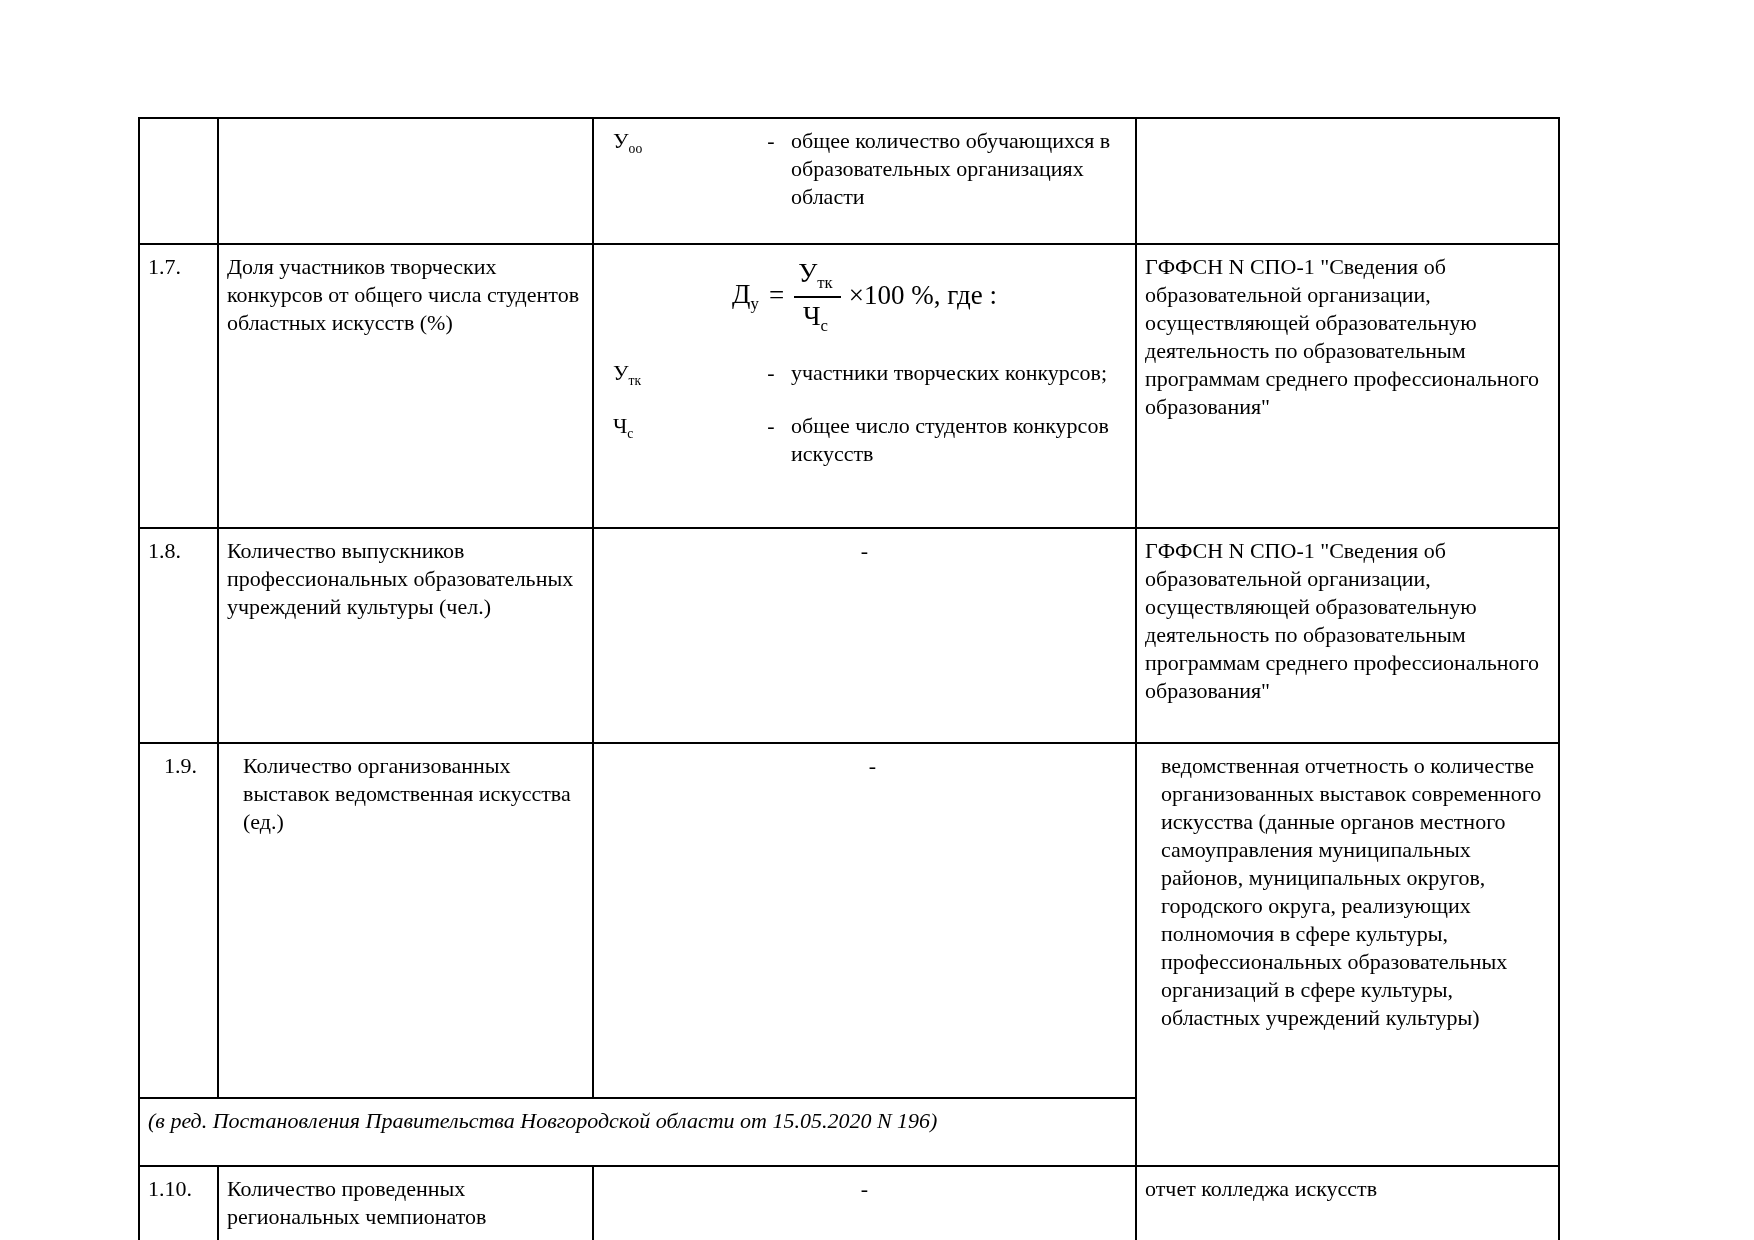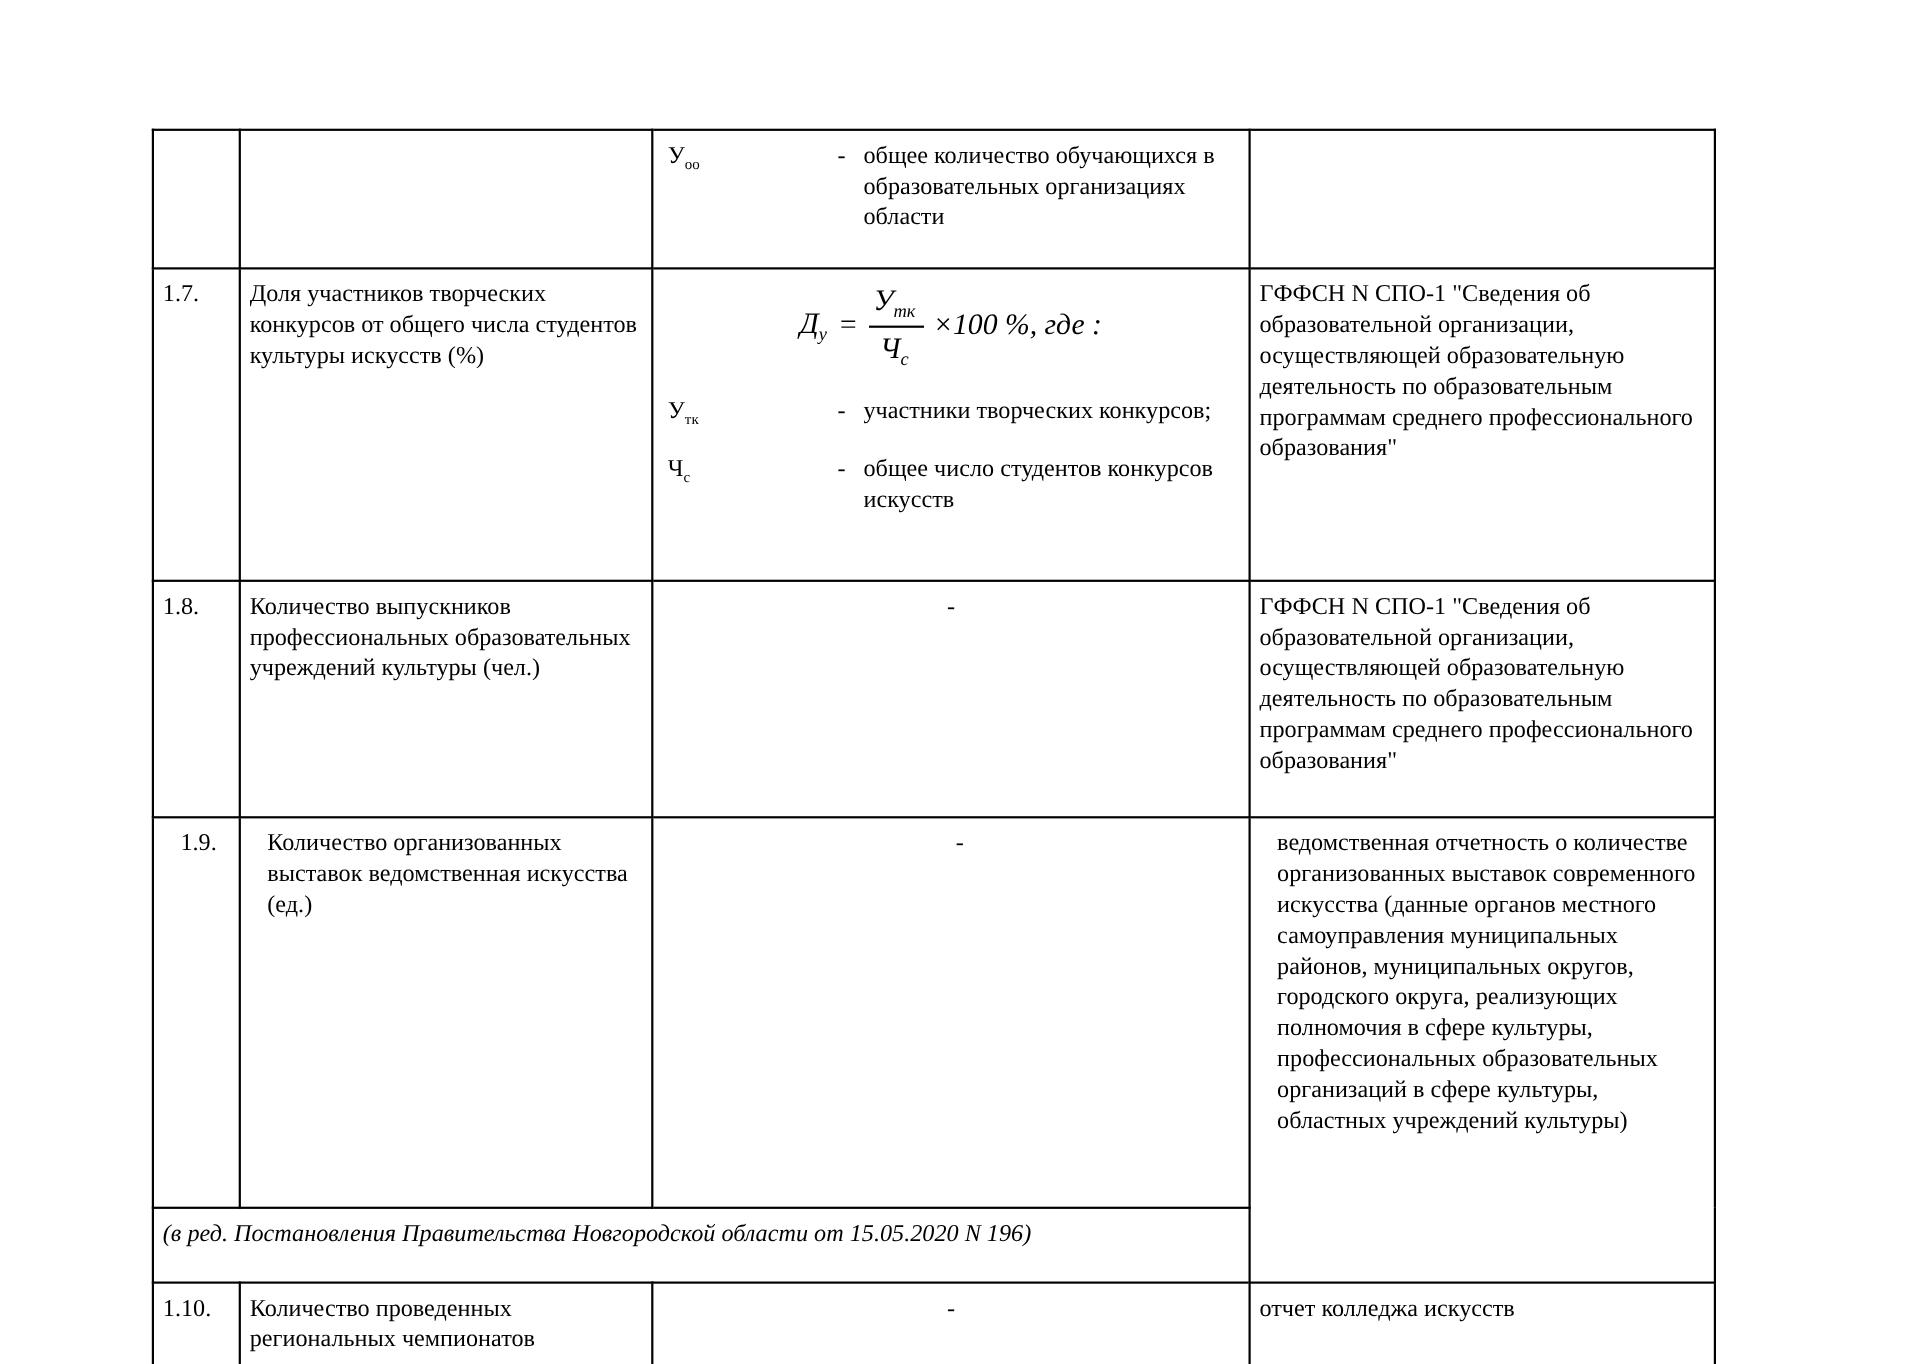--- a/index.html
+++ b/index.html
@@ -24,32 +24,32 @@
 
   
   tr.r-cont  td { height:108px; }
   tr.r-17    td { height:266px; }
   tr.r-18    td { height:197px; }
   tr.r-19    td { height:337px;padding-left:24px; }
   tr.r-amend td { height:50px; }
   tr.r-110   td { height:80px; }
 
   
-  .def { display:flex; align-items:flex-start; }
+  .def { display:flex; align-items:flex-start;justify-content:center; }
   .def-var  { width:138px; padding-left:5px; flex:0 0 auto; }
   .def-dash { width:40px; text-align:center; flex:0 0 auto; }
   .def-desc { flex:1 1 auto; max-width:330px; }
   .def + .def, .formula + .def { margin-top:24px; }
 
   sub { font-size:0.62em; line-height:1; }
 
   
   .formula {
     display:flex; justify-content:center; align-items:center;
-    font-size:27px; line-height:1.1; margin-top:4px;font-style:italic;
+    font-size:27px; line-height:1.1; margin-top:4px;
   }
   .f-eq { margin:0 10px; }
   .frac { display:inline-flex; flex-direction:column; align-items:center; margin-right:8px; }
   .frac-num { border-bottom:2px solid #000; padding:2px 8px 4px 4px; }
   .frac-den { padding:4px 8px 0 4px; }
 
   
   td.amend {
     border-left:hidden; vertical-align:middle;
     padding:4px 8px 4px 8px; height:50px;font-style:italic;
@@ -77,21 +77,21 @@
           <span class="def-var"><span>У</span><sub>оо</sub></span>
           <span class="def-dash">-</span>
           <span class="def-desc">общее количество обучающихся в образовательных организациях области</span>
         </div>
       </td>
       <td class="src"></td>
     </tr>
 
     <tr class="r-17">
       <td class="num">1.7.</td>
-      <td>Доля участников творческих конкурсов от общего числа студентов культуры искусств (%)</td>
+      <td>Доля участников творческих конкурсов от общего числа студентов областных искусств (%)</td>
       <td class="fcell">
         <div class="formula">
           <span class="f-res"><span>Д</span><sub>у</sub></span>
           <span class="f-eq">=</span>
           <span class="frac">
             <span class="frac-num"><span>У</span><sub>тк</sub></span>
             <span class="frac-den"><span>Ч</span><sub>с</sub></span>
           </span>
           <span class="f-tail">×100 %, где :</span>
         </div>

